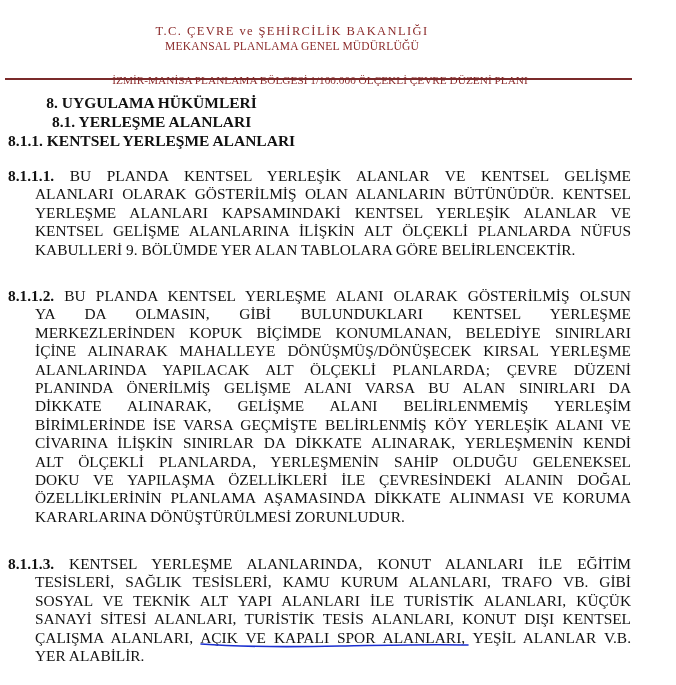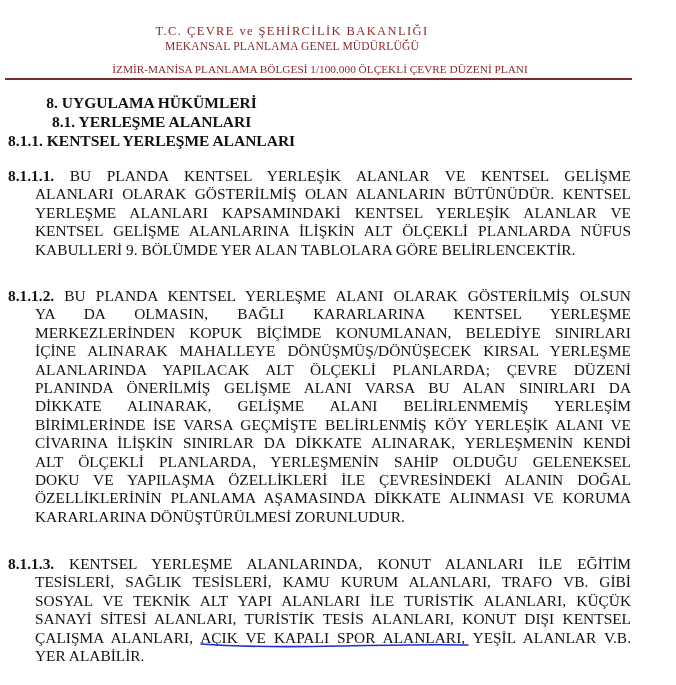--- a/index.html
+++ b/index.html
@@ -2,21 +2,21 @@
 <html><head>
 <meta charset="utf-8">
 <style>
   html, body { margin:0; padding:0; background:#ffffff; }
   body { width:676px; height:685px; overflow:hidden; position:relative;
          font-family:"Liberation Serif","DejaVu Serif",serif; color:#111; }
   .hdr { position:absolute; left:0; width:584px; text-align:center; color:#8b2a2a;
          font-family:"Liberation Serif",serif; }
   .hdr1 { top:24px; font-size:12.5px; letter-spacing:1.4px; }
   .hdr2 { top:40px; font-size:11.5px; letter-spacing:0.2px; }
-  .hdr3 { top:63px; left:10px; width:620px; font-size:11.3px; }
+  .hdr3 { top:74px; left:10px; width:620px; font-size:11.3px; }
   .rule { position:absolute; left:5px; top:78px; width:627px; height:0;
           border-top:2px solid #7a2a2a; }
   .heads { position:absolute; left:8px; top:93px; font-weight:bold; font-size:15.5px; line-height:19px; }
   .heads div { white-space:nowrap;text-align:center; }
   .para { position:absolute; left:8px; width:623px; font-size:15.4px; line-height:18.4px; }
   .para .num { font-weight:bold; }
   .line { display:block; text-align:justify; text-align-last:justify; white-space:nowrap; }
   .line.last { text-align-last:left; }
   .line.ind { padding-left:27px; }
   .annot { position:absolute; left:200px; top:642px; width:270px; height:6px; }
@@ -38,21 +38,21 @@
 <div class="para" style="top:167px;">
   <span class="line"><span class="num">8.1.1.1.</span> <span>BU PLANDA KENTSEL YERLEŞİK ALANLAR VE KENTSEL GELİŞME</span></span>
   <span class="line ind">ALANLARI OLARAK GÖSTERİLMİŞ OLAN ALANLARIN BÜTÜNÜDÜR. KENTSEL</span>
   <span class="line ind">YERLEŞME ALANLARI KAPSAMINDAKİ KENTSEL YERLEŞİK ALANLAR VE</span>
   <span class="line ind">KENTSEL GELİŞME ALANLARINA İLİŞKİN ALT ÖLÇEKLİ PLANLARDA NÜFUS</span>
   <span class="line ind last">KABULLERİ 9. BÖLÜMDE YER ALAN TABLOLARA GÖRE BELİRLENCEKTİR.</span>
 </div>
 
 <div class="para" style="top:287px;">
   <span class="line"><span class="num">8.1.1.2.</span> <span>BU PLANDA KENTSEL YERLEŞME ALANI OLARAK GÖSTERİLMİŞ OLSUN</span></span>
-  <span class="line ind">YA DA OLMASIN, BAĞLI KARARLARINA KENTSEL YERLEŞME</span>
+  <span class="line ind">YA DA OLMASIN, GİBİ BULUNDUKLARI KENTSEL YERLEŞME</span>
   <span class="line ind">MERKEZLERİNDEN KOPUK BİÇİMDE KONUMLANAN, BELEDİYE SINIRLARI</span>
   <span class="line ind">İÇİNE ALINARAK MAHALLEYE DÖNÜŞMÜŞ/DÖNÜŞECEK KIRSAL YERLEŞME</span>
   <span class="line ind">ALANLARINDA YAPILACAK ALT ÖLÇEKLİ PLANLARDA; ÇEVRE DÜZENİ</span>
   <span class="line ind">PLANINDA ÖNERİLMİŞ GELİŞME ALANI VARSA BU ALAN SINIRLARI DA</span>
   <span class="line ind">DİKKATE ALINARAK, GELİŞME ALANI BELİRLENMEMİŞ YERLEŞİM</span>
   <span class="line ind">BİRİMLERİNDE İSE VARSA GEÇMİŞTE BELİRLENMİŞ KÖY YERLEŞİK ALANI VE</span>
   <span class="line ind">CİVARINA İLİŞKİN SINIRLAR DA DİKKATE ALINARAK, YERLEŞMENİN KENDİ</span>
   <span class="line ind">ALT ÖLÇEKLİ PLANLARDA, YERLEŞMENİN SAHİP OLDUĞU GELENEKSEL</span>
   <span class="line ind">DOKU VE YAPILAŞMA ÖZELLİKLERİ İLE ÇEVRESİNDEKİ ALANIN DOĞAL</span>
   <span class="line ind">ÖZELLİKLERİNİN PLANLAMA AŞAMASINDA DİKKATE ALINMASI VE KORUMA</span>

